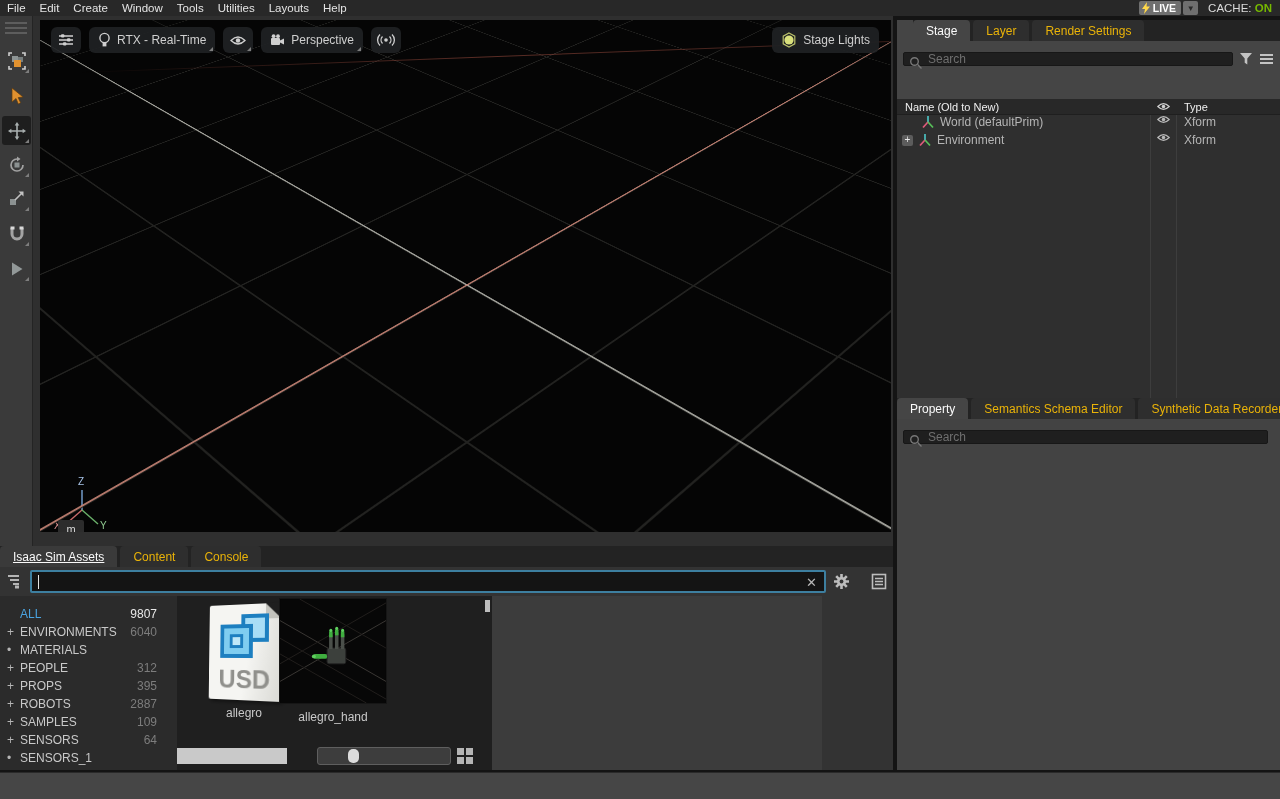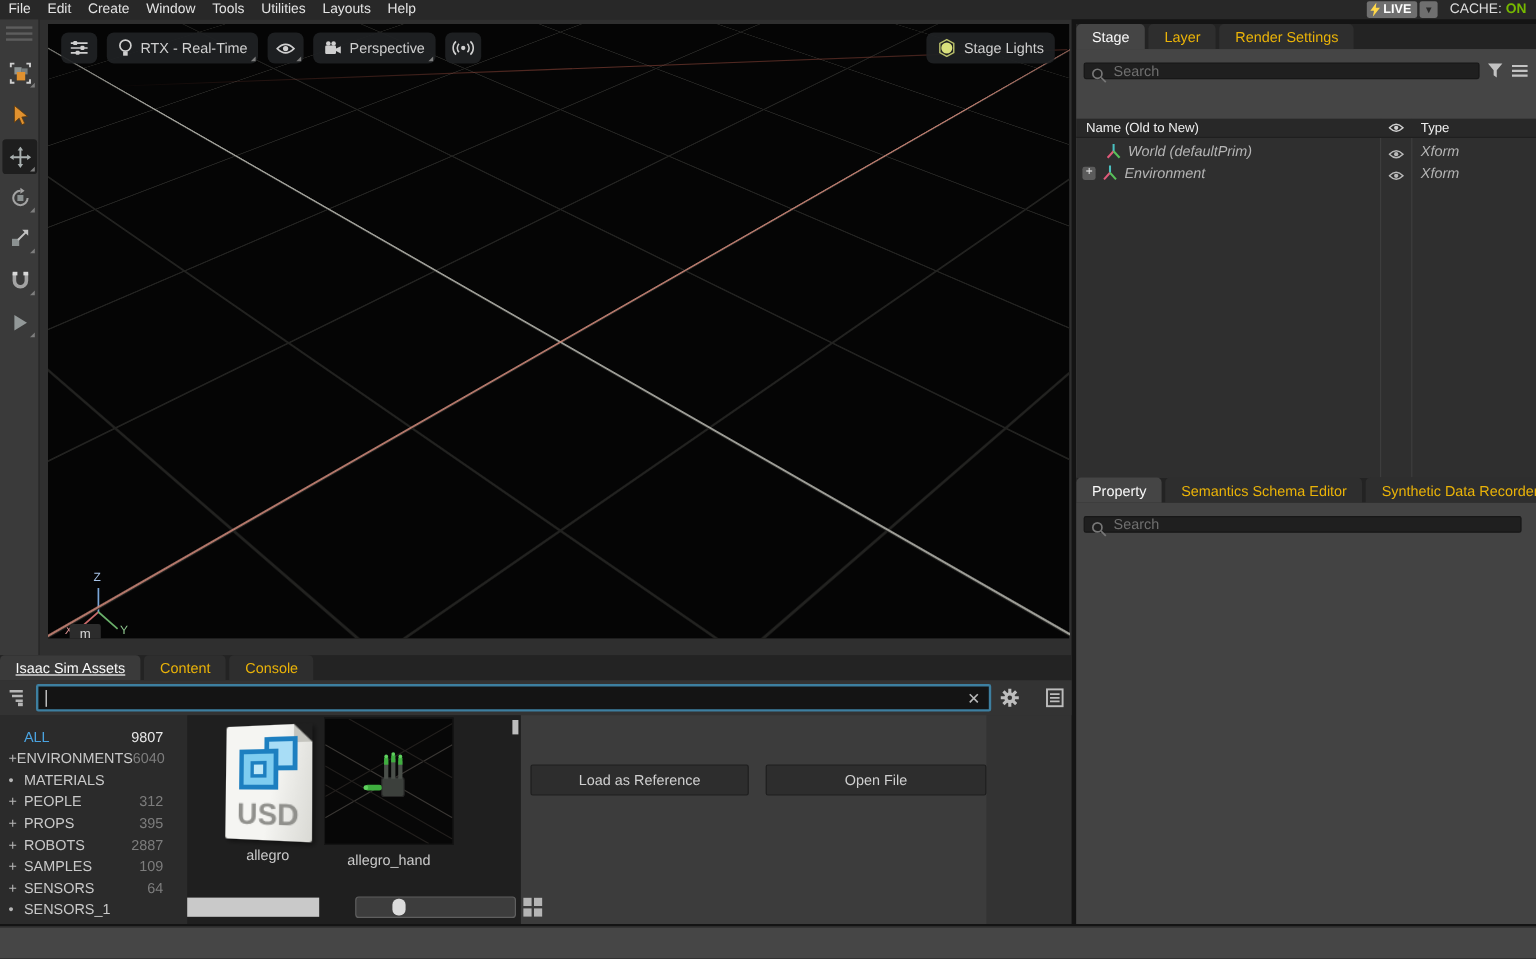--- a/index.html
+++ b/index.html
@@ -57,37 +57,37 @@
                border-radius:2px; color:#d8d8d8; font-size:11px; display:flex; align-items:center; justify-content:center; }
 
   
   .tabbar { display:flex; height:21px; background:#232323; align-items:stretch; }
   .tab { display:flex; align-items:center; padding:0 13px; background:#2e2e2e; color:#eab308;
          border-radius:4px 4px 0 0; margin-right:3px; font-size:12px; white-space:nowrap; }
   .tab.active { background:#454545; color:#fafafa; }
   .tab.active-assets { background:#3a3a3a; color:#fafafa;text-decoration:underline; }
 
   
-  .right-panel { position:absolute; left:897px; top:20px; width:383px; height:750px; background:#454545; }
+  .right-panel { position:absolute; left:897px; top:20px; width:383px; height:750px; background:#454545;padding-left:16px; }
   .stage-body { position:absolute; left:0; top:21px; width:383px; height:357px; background:#454545; }
   .searchrow { position:relative; margin:6px 6px 5px 6px; height:23px; display:flex; align-items:center; gap:6px; }
   .searchbox { position:relative; flex:1; height:14px; }
   .searchbox input { width:100%; height:100%; background:#1f1f1f; border:1px solid #171717; border-radius:2px;
                      color:#cccccc; padding:0 6px 0 24px; font-size:12px; outline:none;
                      font-family:"Liberation Sans","DejaVu Sans",sans-serif; }
   .searchbox input::placeholder { color:#6f6f6f; }
   .searchbox .mag { position:absolute; left:6px; top:4px; }
   .tree-area { position:absolute; left:0; top:58px; width:383px; height:299px; background:#2f2f2f; }
   .tree-head { position:relative; height:16px; background:#282828; color:#efefef; font-size:11px;
                display:flex; align-items:center; border-bottom:1px solid #1f1f1f; }
   .col-name { width:253px; padding-left:8px; }
   .col-eye  { width:26px; display:flex; justify-content:center; }
   .col-type { width:104px; padding-left:8px; }
   .col-div  { position:absolute; top:0; width:1px; height:299px; background:#3d3d3d; }
-  .tree-row { position:relative; height:18px; display:flex; align-items:flex-end; color:#b5b5b5; font-size:12px;font-style:italic; }
+  .tree-row { position:relative; height:18px; display:flex; align-items:flex-start; color:#b5b5b5; font-size:12px; }
   .tree-row .col-name { display:flex; align-items:center; gap:5px; }
   .expander { width:11px; height:11px; background:#5c5c5c; border-radius:2px; color:#e8e8e8;
               font-size:10px; line-height:10px; display:flex; align-items:center; justify-content:center; margin-right:0; }
   .exp-space { width:11px; }
   .prop-tabs { position:absolute; left:0; top:378px; width:383px; }
   .prop-body { position:absolute; left:0; top:399px; width:383px; height:351px; background:#434343; }
 
   
   .assets-panel { position:absolute; left:0; top:546px; width:893px; height:224px; background:#333333; }
   .assets-search { position:relative; height:29px; background:#333333; display:flex; align-items:center; padding:0 6px; gap:7px; }
@@ -463,21 +463,21 @@
           <div class="usd-page">
             <div class="usd-fold"></div>
             <div class="usd-sq back"></div>
             <div class="usd-sq front"></div>
             <div class="usd-sq inner"></div>
             <div class="usd-text">USD</div>
           </div>
           <div class="tlabel">allegro</div>
         </div>
 
-        <div class="tile" style="left:113px; top:2px;">
+        <div class="tile" style="left:101px; top:2px;">
           <svg class="thumb" width="108" height="106" viewBox="0 0 108 106">
             <rect width="108" height="106" fill="#070707"></rect>
             <path d="M0,22 L108,84 M108,22 L0,84" stroke="#3a3734" stroke-width="1"></path>
             <path d="M0,40 L108,102 M108,4 L0,66 M20,0 L108,50 M0,56 L88,106" stroke="#221f1d" stroke-width="1"></path>
             <rect x="48" y="50" width="19" height="16" rx="2" fill="#3c403c" stroke="#262626"></rect>
             <rect x="50" y="36" width="3.6" height="15" fill="#4a4f4a"></rect>
               <rect x="56" y="34" width="3.6" height="17" fill="#4a4f4a"></rect>
               <rect x="62" y="36" width="3.6" height="15" fill="#4a4f4a"></rect>
             <rect x="50" y="33" width="3.6" height="6" fill="#3fae3f"></rect>
               <rect x="56" y="31" width="3.6" height="6" fill="#3fae3f"></rect>
@@ -501,23 +501,19 @@
           <svg width="16" height="16" viewBox="0 0 16 16" style="position:absolute; left:280px; top:1px;">
             <rect x="0" y="0" width="7" height="7" fill="#b5b5b5"></rect>
               <rect x="9" y="0" width="7" height="7" fill="#b5b5b5"></rect>
             <rect x="0" y="9" width="7" height="7" fill="#b5b5b5"></rect>
               <rect x="9" y="9" width="7" height="7" fill="#b5b5b5"></rect>
           </svg>
         </div>
       </div>
 
       <div class="detail-col">
-        <div class="btn-row">
-          <button class="dbtn">Load as Reference</button>
-          <button class="dbtn" style="width:184px">Open File</button>
-        </div>
       </div>
     </div>
   </div>
 
   <div class="statusbar"></div>
 
 </div>
 
 </body></html>

